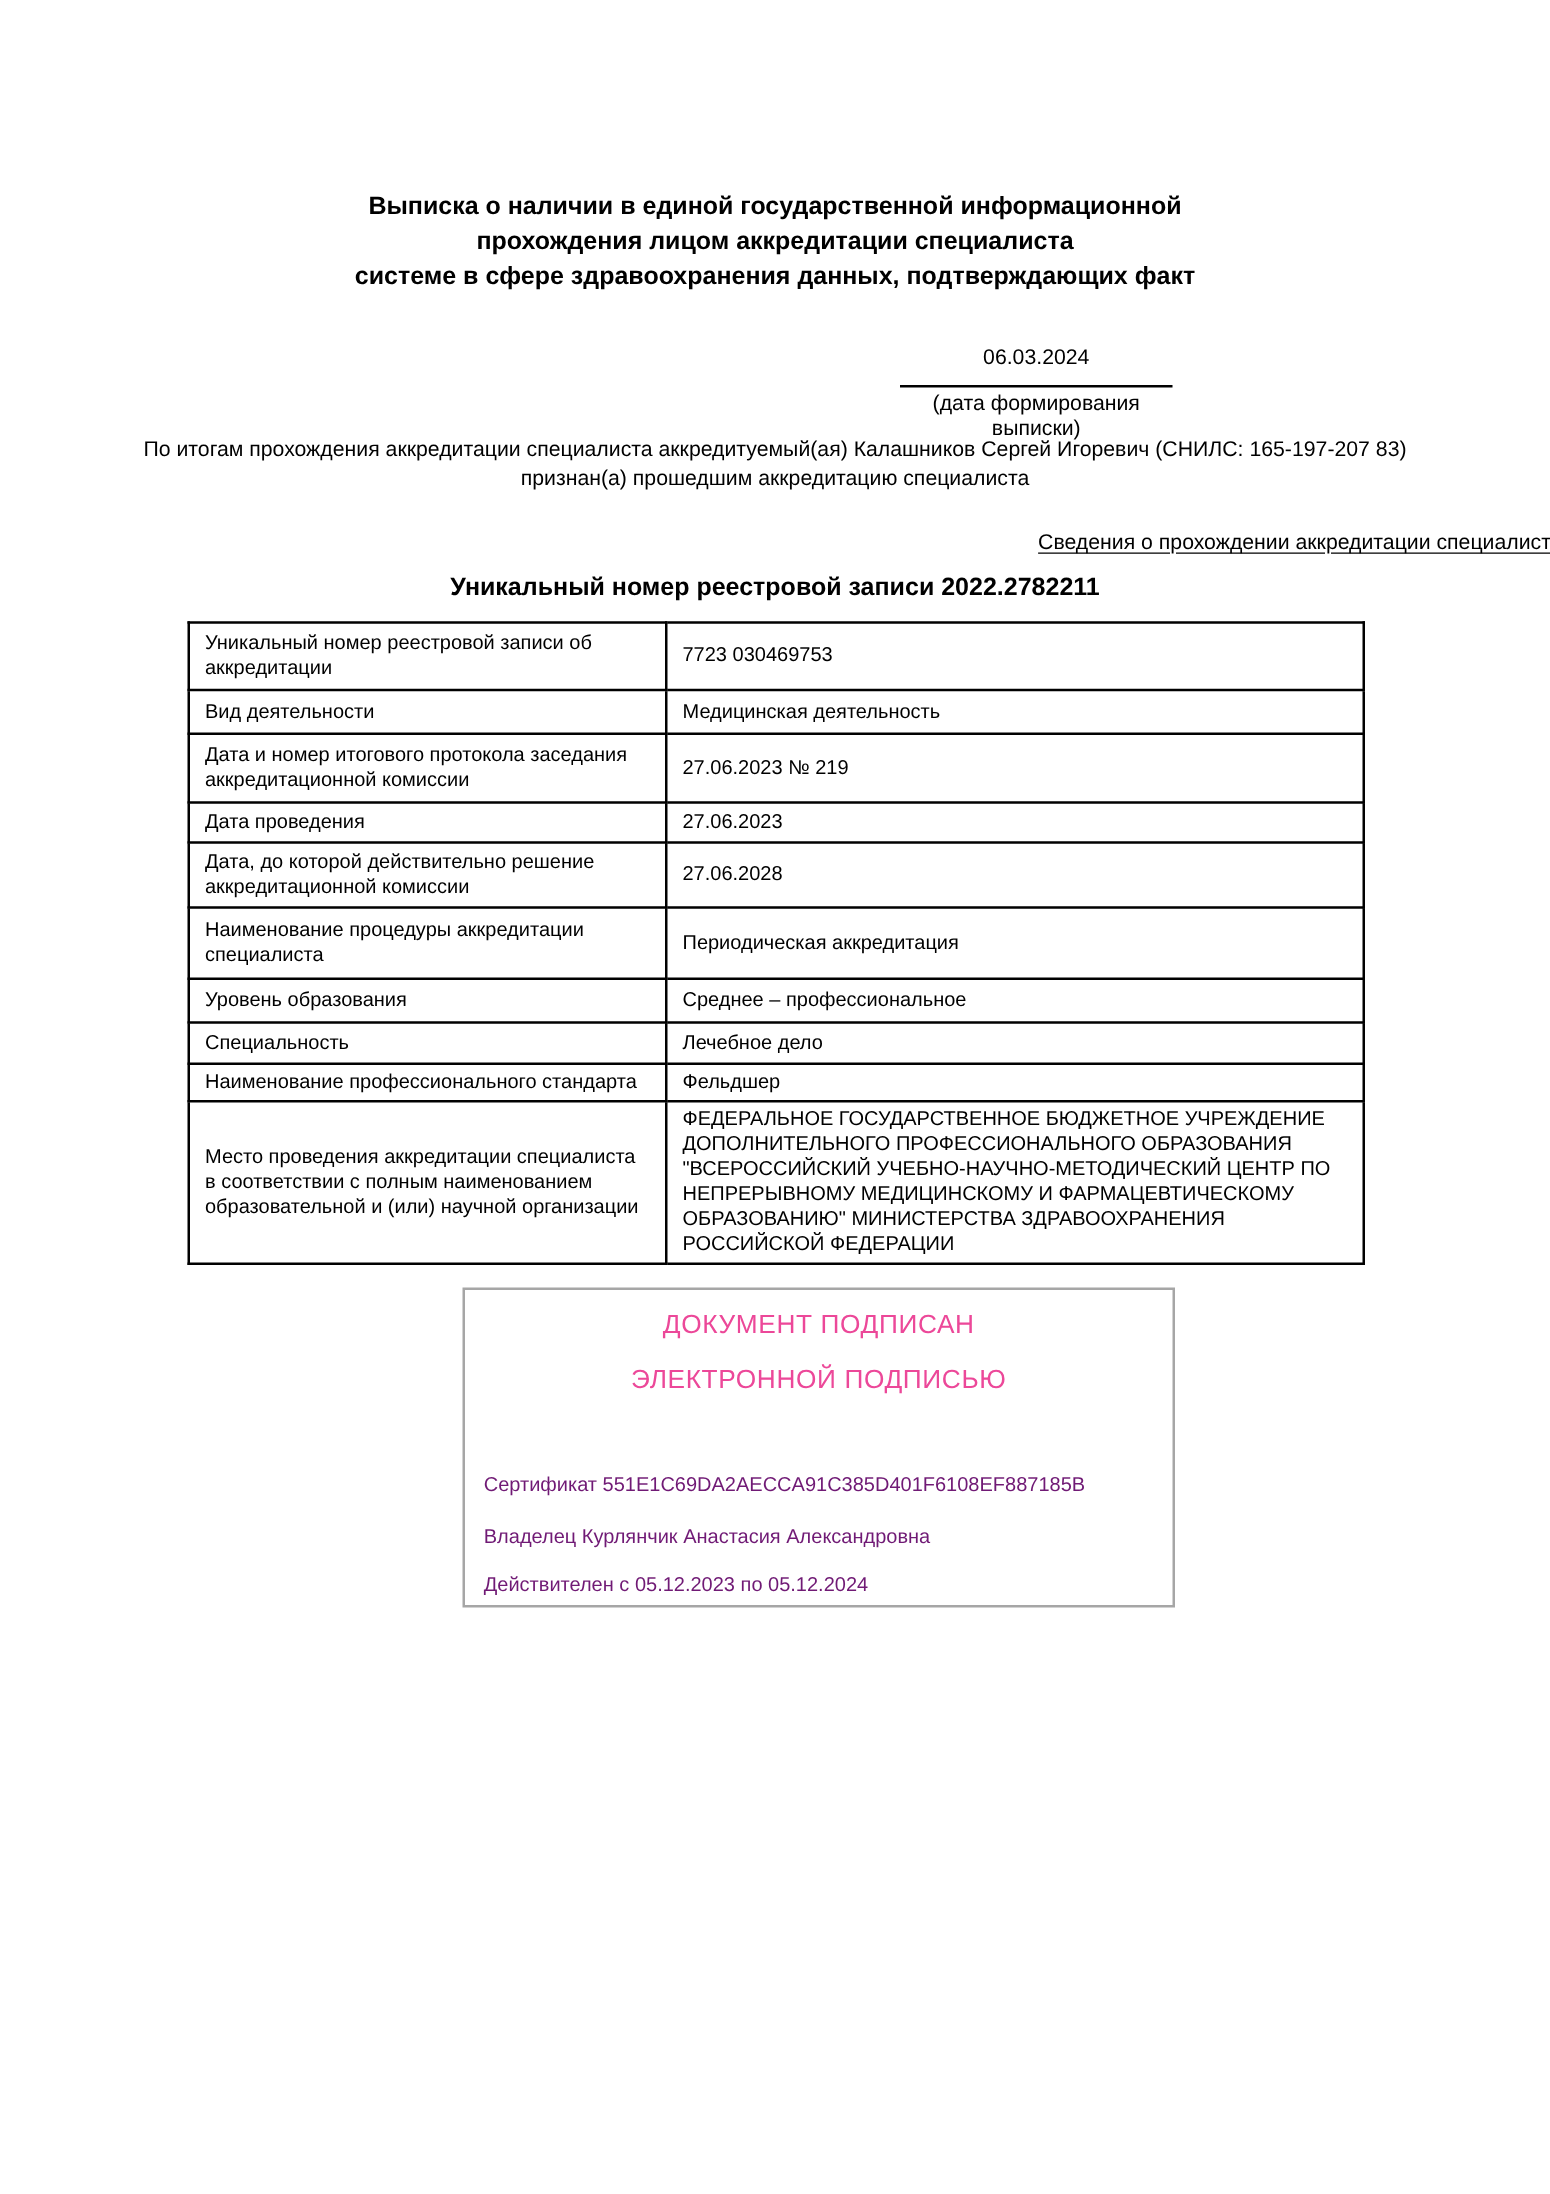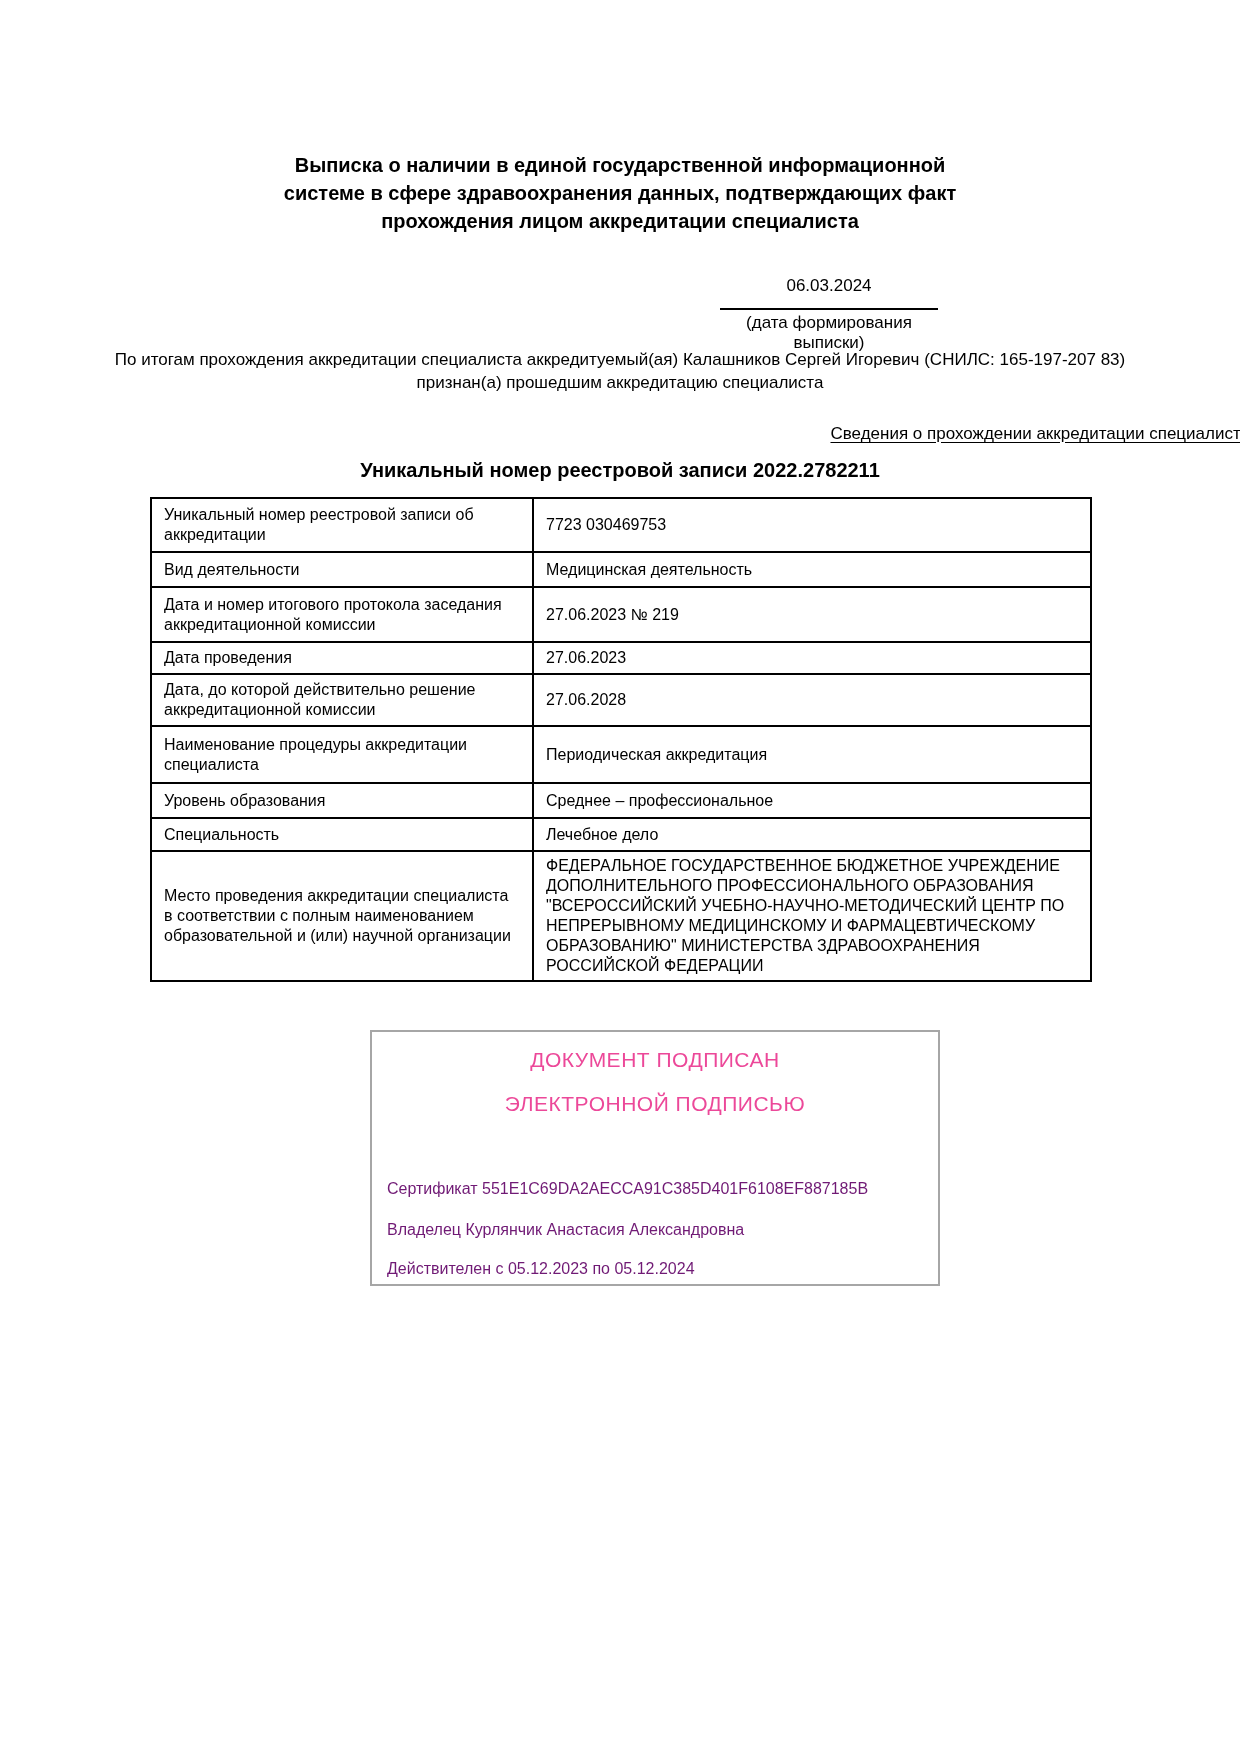--- a/index.html
+++ b/index.html
@@ -140,22 +140,22 @@
   .sig-owner { top: 189px; }
   .sig-valid { top: 228px; }
 </style>
 </head>
 <body>
 
 <div class="page">
 
   <div class="title">
     <div>Выписка о наличии в единой государственной информационной</div>
+    <div>прохождения лицом аккредитации специалиста</div>
     <div>системе в сфере здравоохранения данных, подтверждающих факт</div>
-    <div>прохождения лицом аккредитации специалиста</div>
   </div>
 
   <div class="date-block">
     <span class="date-value">06.03.2024</span>
     <div class="date-caption">(дата формирования выписки)</div>
   </div>
 
   <div class="intro">
     <div>По итогам прохождения аккредитации специалиста аккредитуемый(ая) Калашников Сергей Игоревич (СНИЛС: 165-197-207 83)</div>
     <div>признан(а) прошедшим аккредитацию специалиста</div>
@@ -191,20 +191,24 @@
         <td class="lbl">Наименование процедуры аккредитации специалиста</td>
         <td class="val">Периодическая аккредитация</td>
       </tr>
       <tr class="r6">
         <td class="lbl">Уровень образования</td>
         <td class="val">Среднее – профессиональное</td>
       </tr>
       <tr class="r7">
         <td class="lbl">Специальность</td>
         <td class="val">Лечебное дело</td>
+      </tr>
+      <tr class="r8">
+        <td class="lbl">Наименование профессионального стандарта</td>
+        <td class="val">Фельдшер</td>
       </tr>
       <tr class="r9">
         <td class="lbl">Место проведения аккредитации специалиста в соответствии с полным наименованием образовательной и (или) научной организации</td>
         <td class="val">ФЕДЕРАЛЬНОЕ ГОСУДАРСТВЕННОЕ БЮДЖЕТНОЕ УЧРЕЖДЕНИЕ ДОПОЛНИТЕЛЬНОГО ПРОФЕССИОНАЛЬНОГО ОБРАЗОВАНИЯ "ВСЕРОССИЙСКИЙ УЧЕБНО-НАУЧНО-МЕТОДИЧЕСКИЙ ЦЕНТР ПО НЕПРЕРЫВНОМУ МЕДИЦИНСКОМУ И ФАРМАЦЕВТИЧЕСКОМУ ОБРАЗОВАНИЮ" МИНИСТЕРСТВА ЗДРАВООХРАНЕНИЯ РОССИЙСКОЙ ФЕДЕРАЦИИ</td>
       </tr>
     </tbody>
   </table>
 
   <div class="sig-box">
     <div class="sig-head sig-head1">ДОКУМЕНТ ПОДПИСАН</div>

